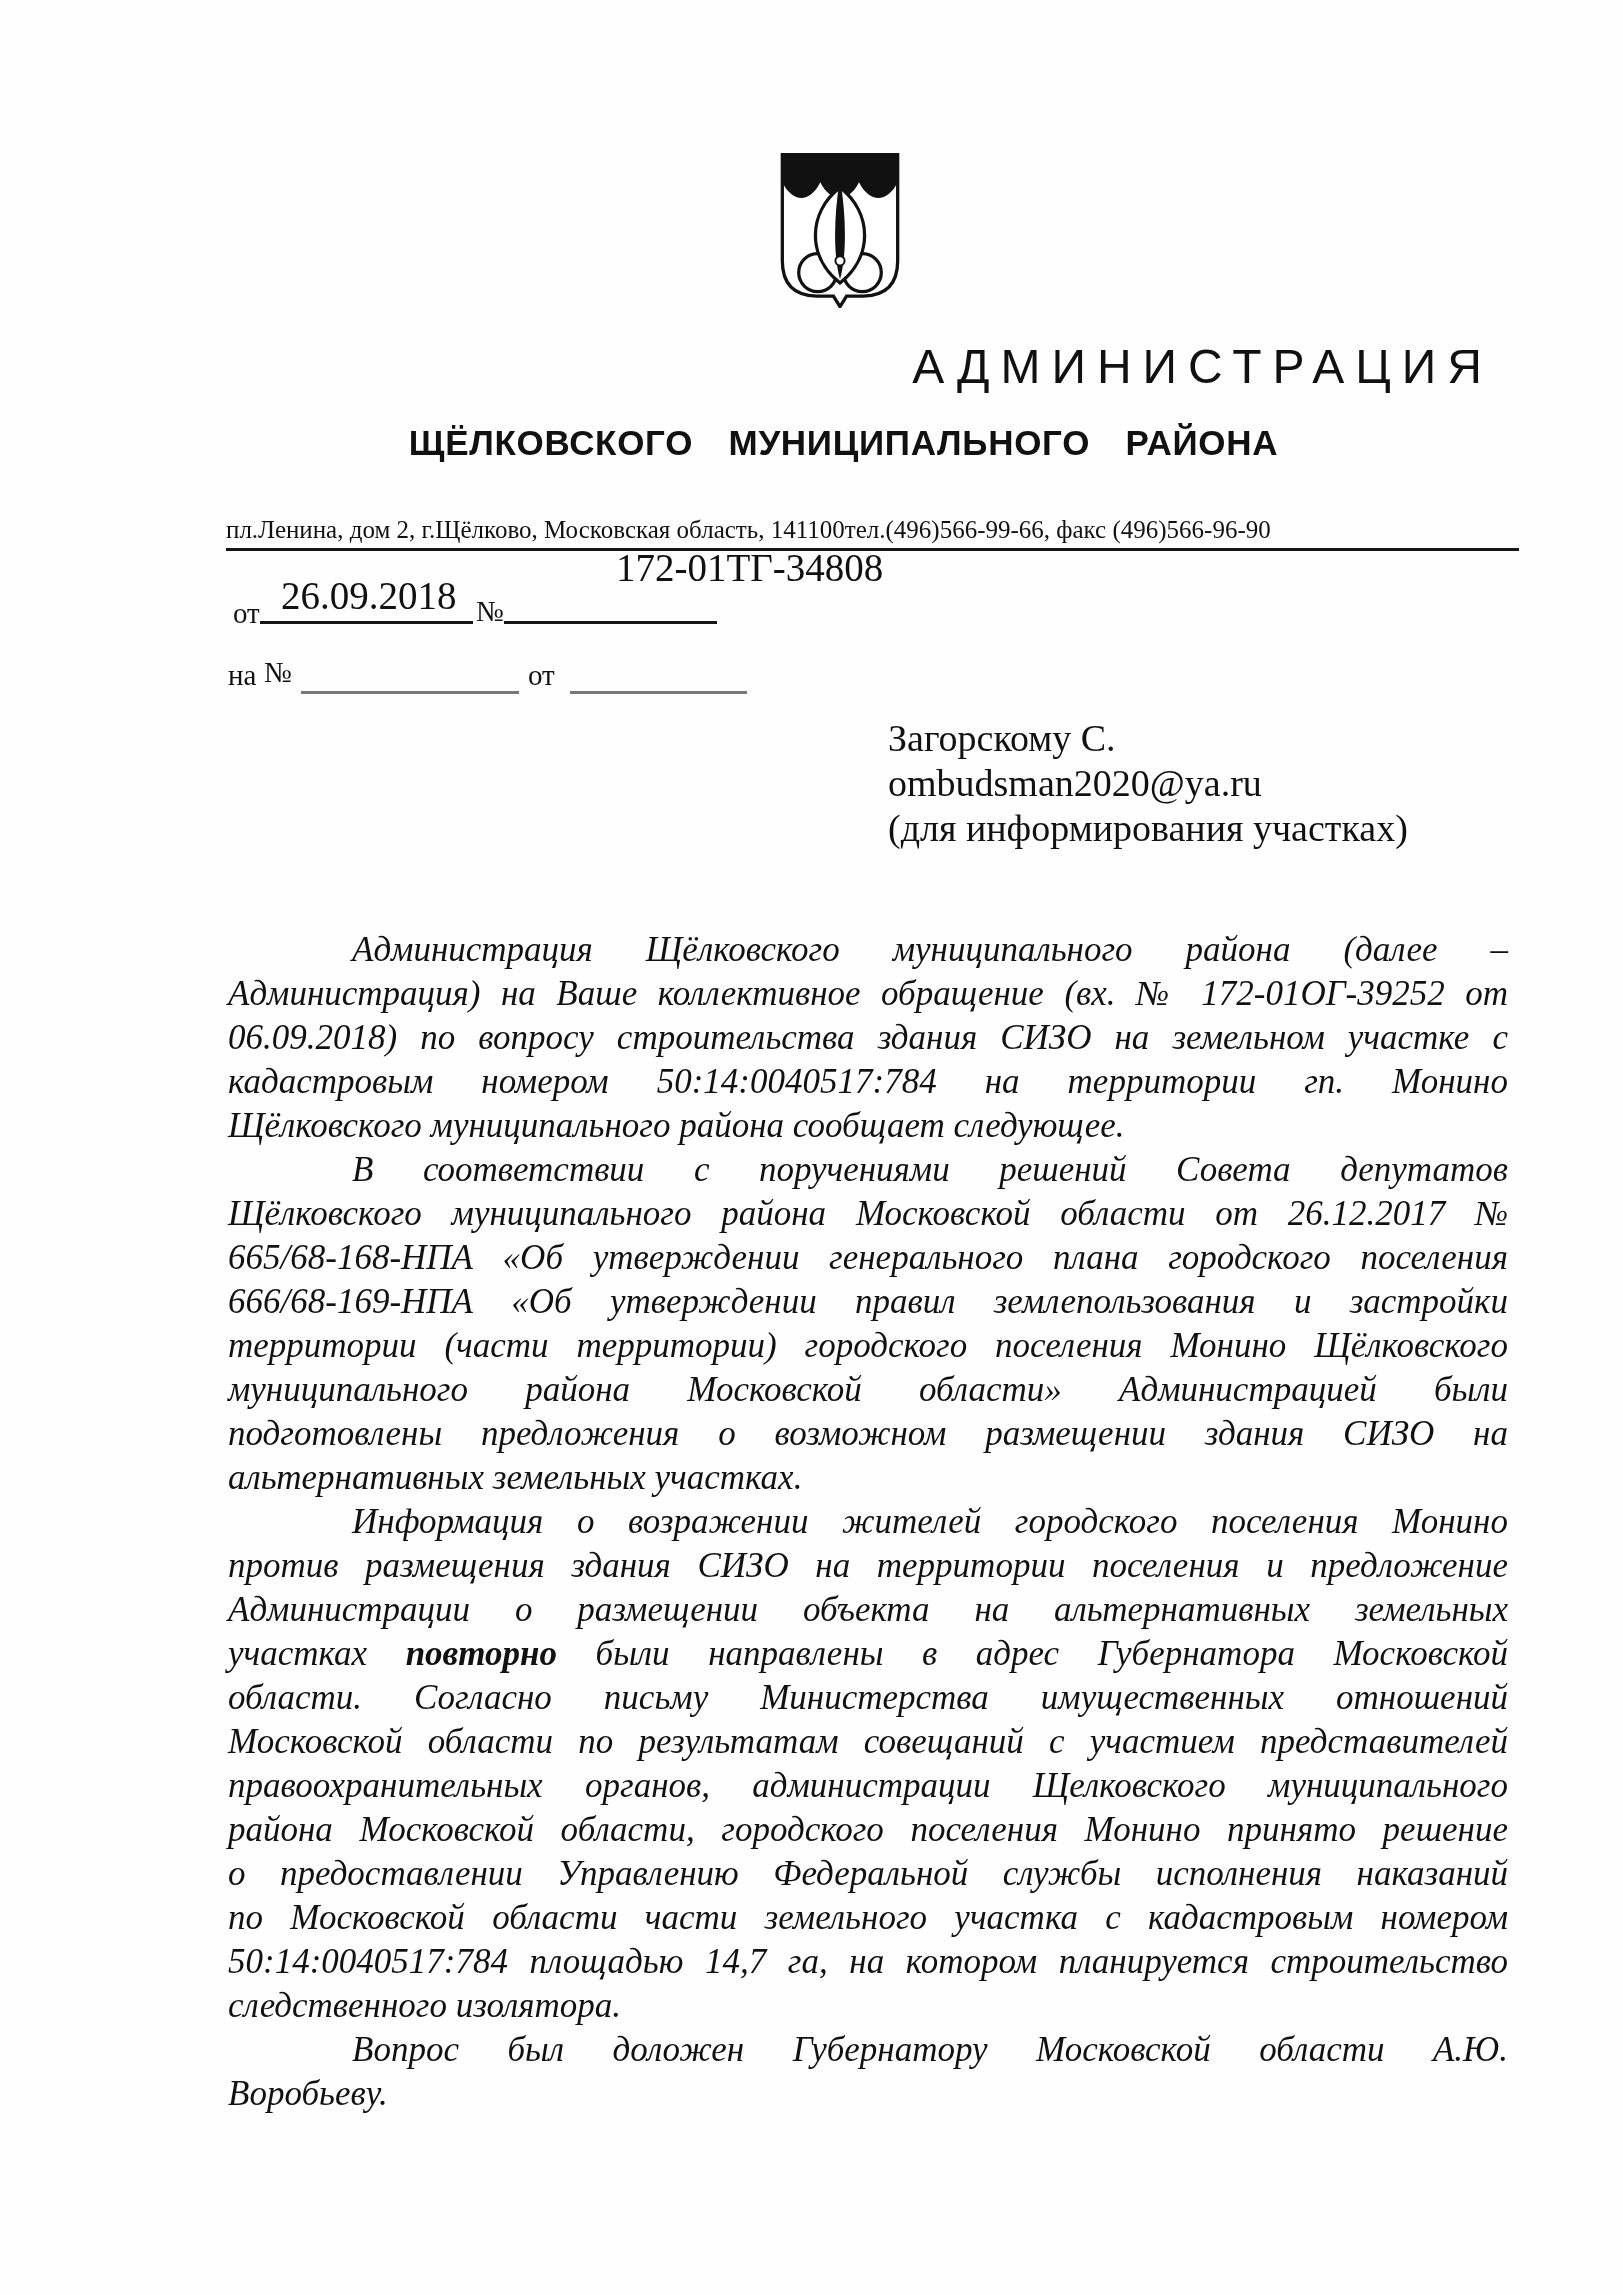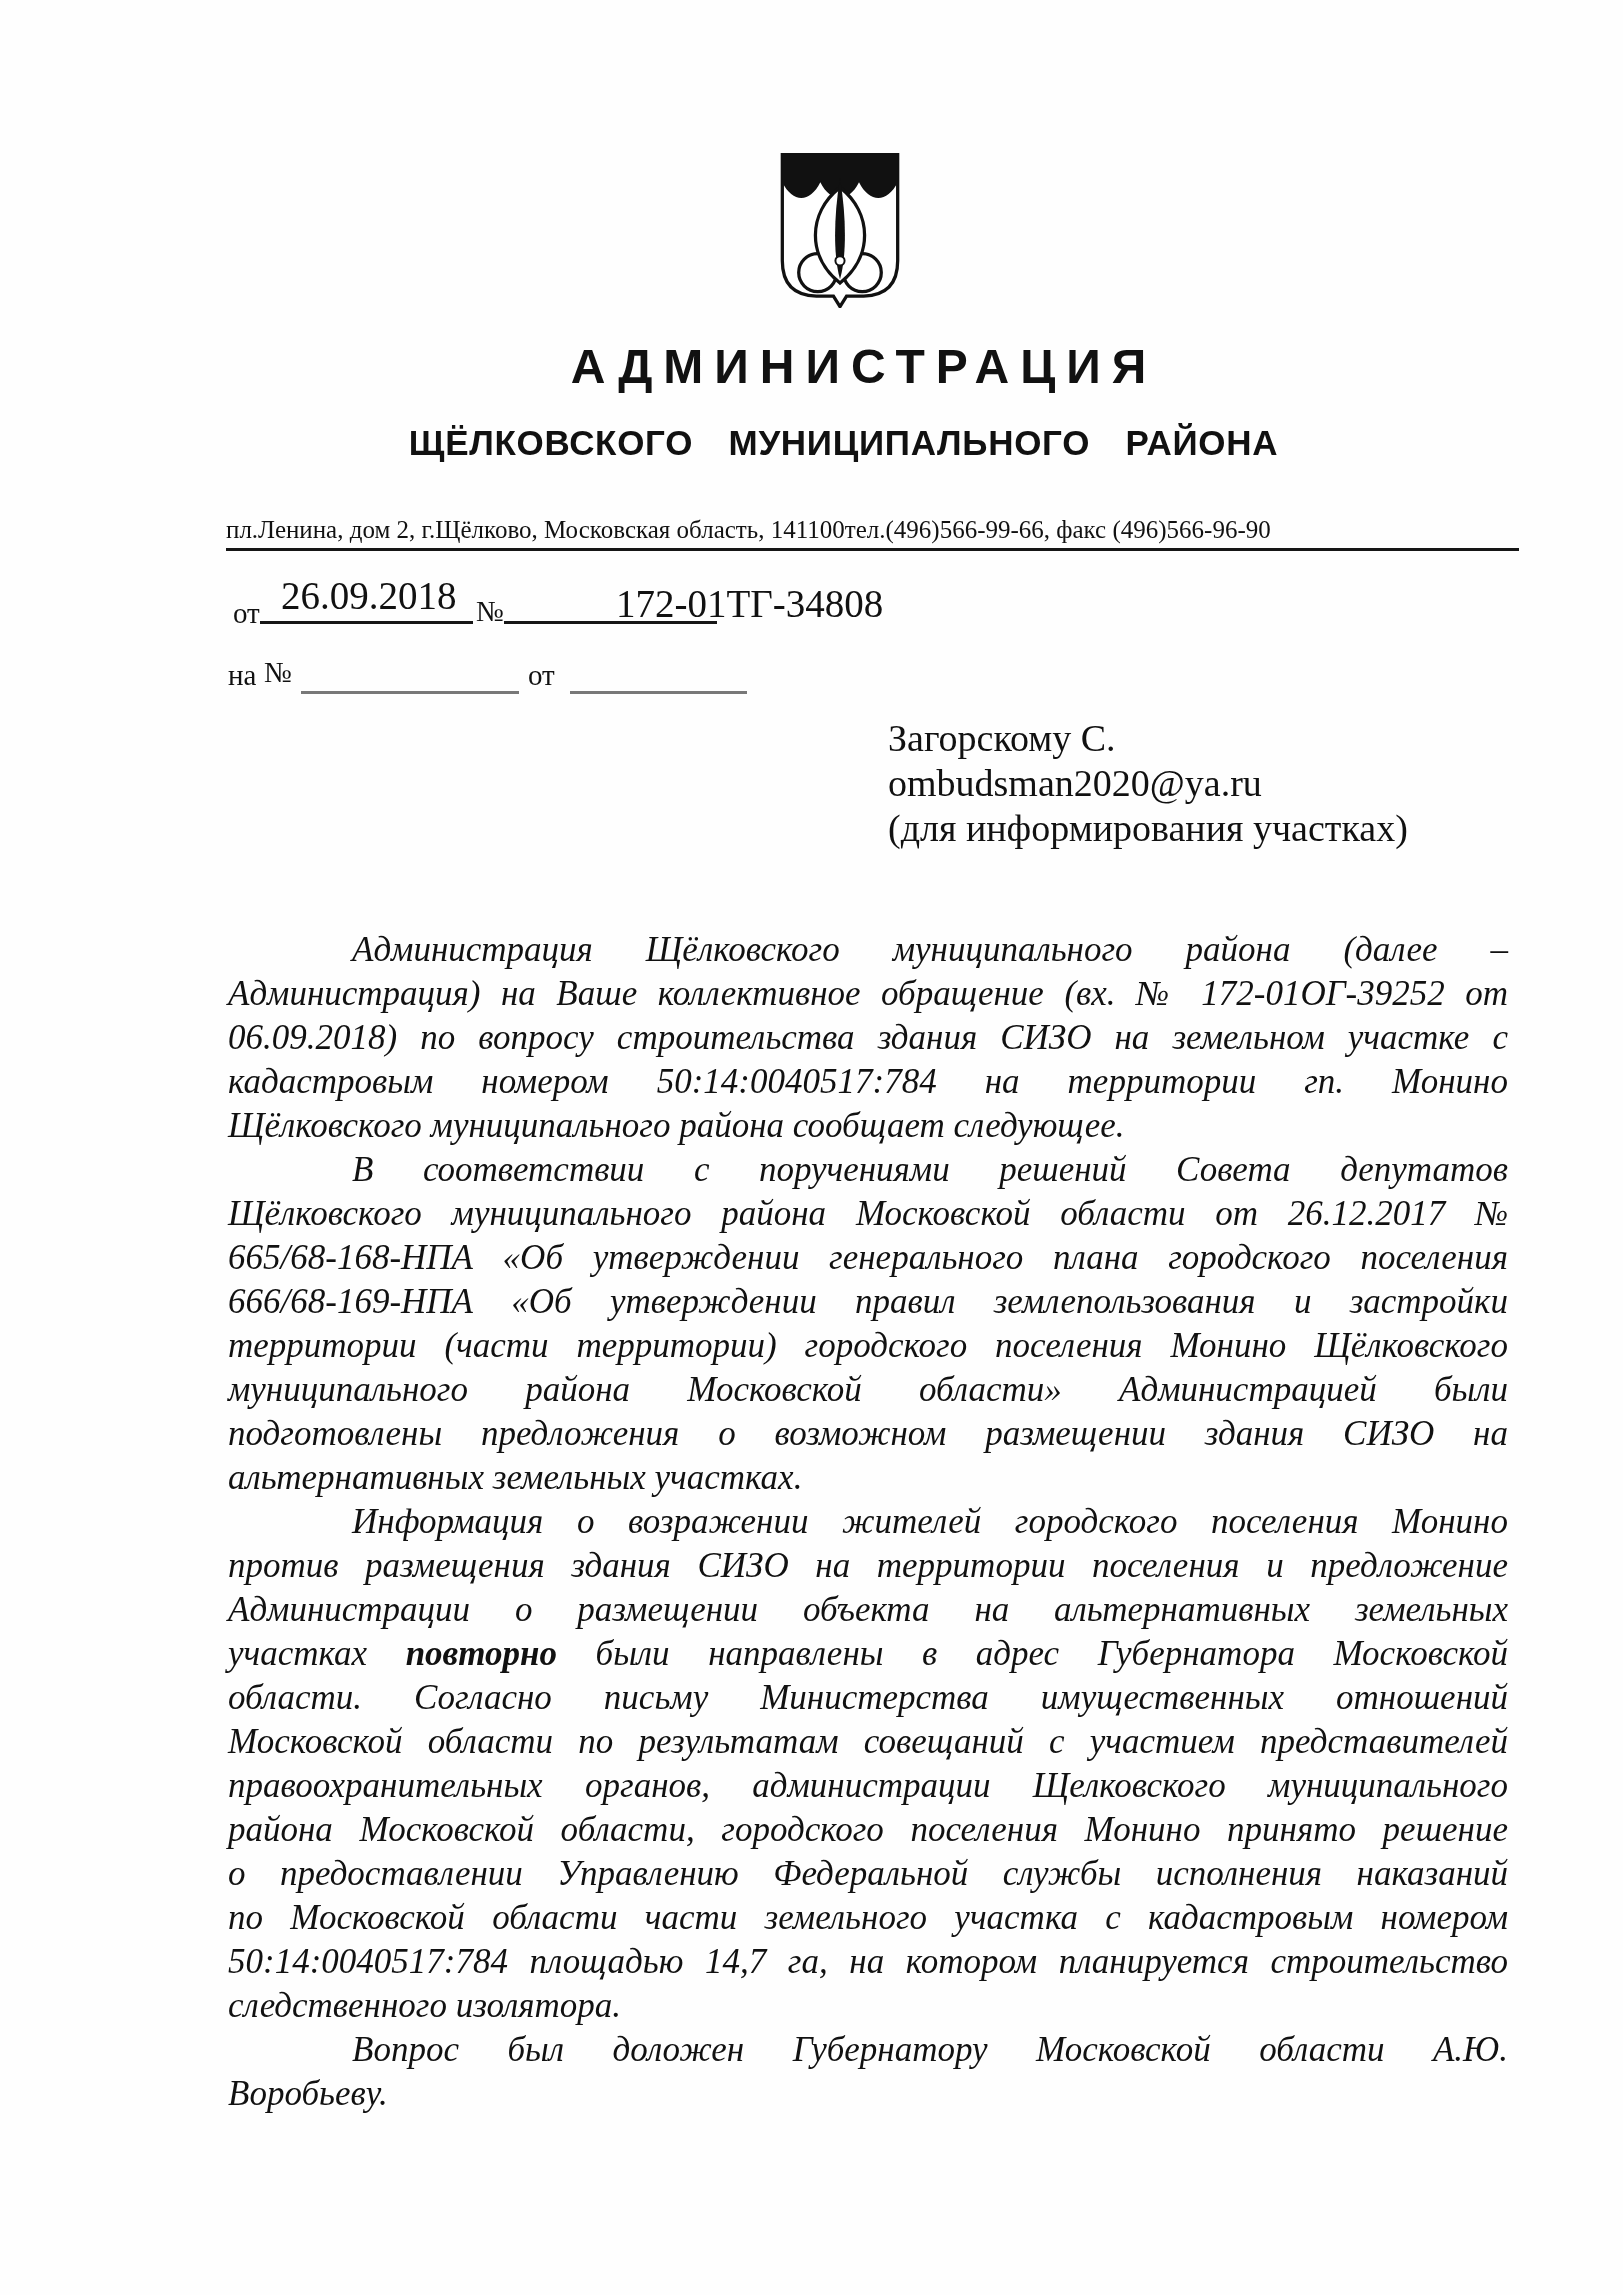--- a/index.html
+++ b/index.html
@@ -14,24 +14,24 @@
     overflow: hidden;
   }
   
   .emblem {
     position: absolute;
     left: 777px; top: 152px;
     width: 126px; height: 157px;
   }
   .org-title {
     position: absolute;
-    left: 211px; top: 343px; width: 1295px;
-    text-align: center;
+    left: 198px; top: 343px; width: 1295px;
+    text-align: right;
     font-family: "Liberation Sans", "DejaVu Sans", sans-serif;
-    font-weight: bold;
+    font-weight: normal;
     font-size: 48px;
     line-height: 48px;
     letter-spacing: 11px;
     padding-left: 11px;
     box-sizing: border-box;
     white-space: nowrap;
   }
   .org-subtitle {
     position: absolute;
     left: 196px; top: 424px; width: 1295px;
@@ -58,21 +58,21 @@
   .ref-area { position: absolute; left: 0; top: 0; width: 100%; }
   .ref-label { position: absolute; font-size: 29px; line-height: 29px; }
   .ref-value { position: absolute; font-size: 39px; line-height: 39px; white-space: nowrap; }
   .ref-rule  { position: absolute; height: 3.3px; background: #161616; }
   .ref-rule.gray { background: #787878; height: 2.6px; }
   .lbl-ot1   { left: 233px;  top: 599px; }
   .rule-1    { left: 260px;  top: 621px; width: 213px; }
   .val-date  { left: 281px;  top: 576px; }
   .lbl-no1   { left: 476px;  top: 597px; }
   .rule-2    { left: 504px;  top: 621px; width: 213px; }
-  .val-num   { left: 616px;  top: 584px; }
+  .val-num   { left: 616px;  top: 548px; }
   .lbl-na    { left: 228px;  top: 661px; }
   .lbl-no2   { left: 264px;  top: 658px; }
   .rule-3    { left: 301px;  top: 691px; width: 218px; }
   .lbl-ot2   { left: 528px;  top: 661px; }
   .rule-4    { left: 570px;  top: 691px; width: 177px; }
   
   .recipient {
     position: absolute;
     left: 888px; top: 716px;
     font-size: 38px;

